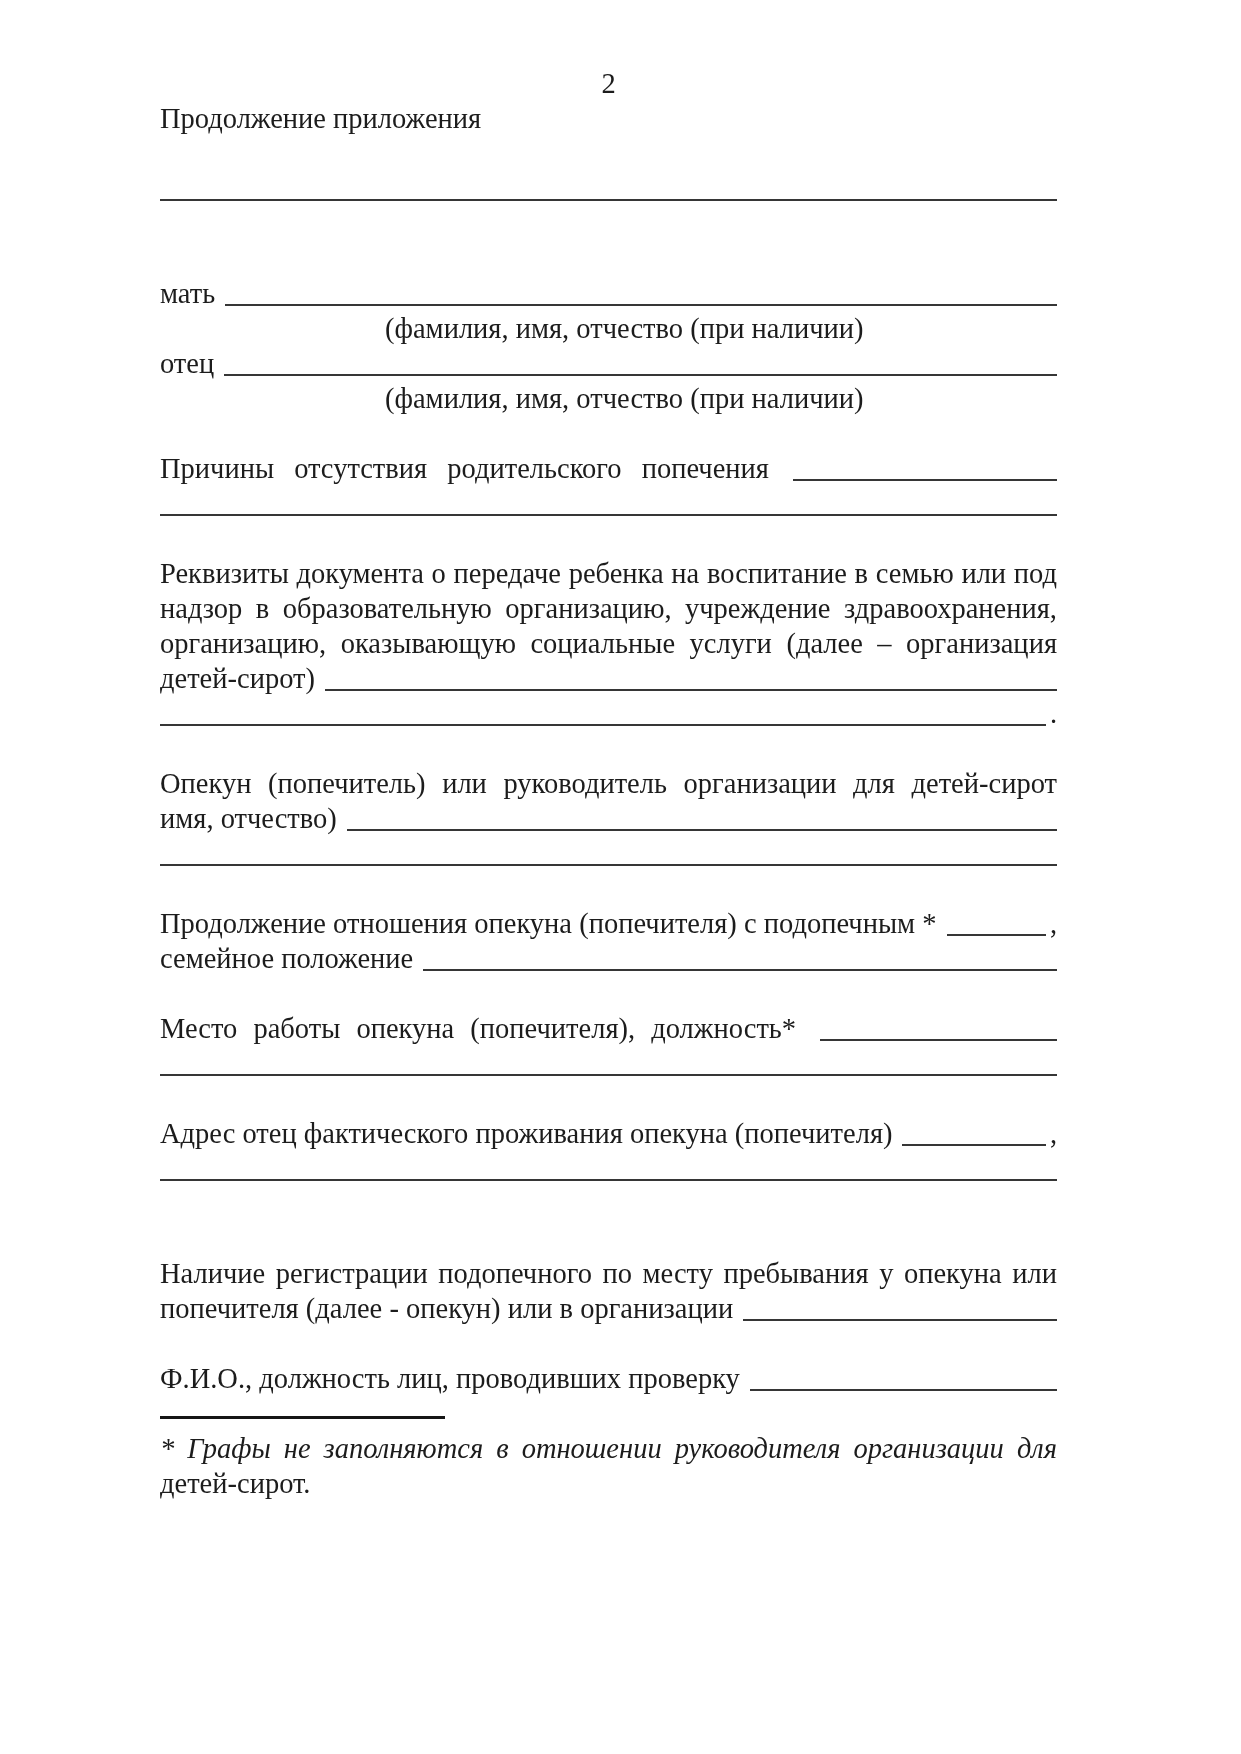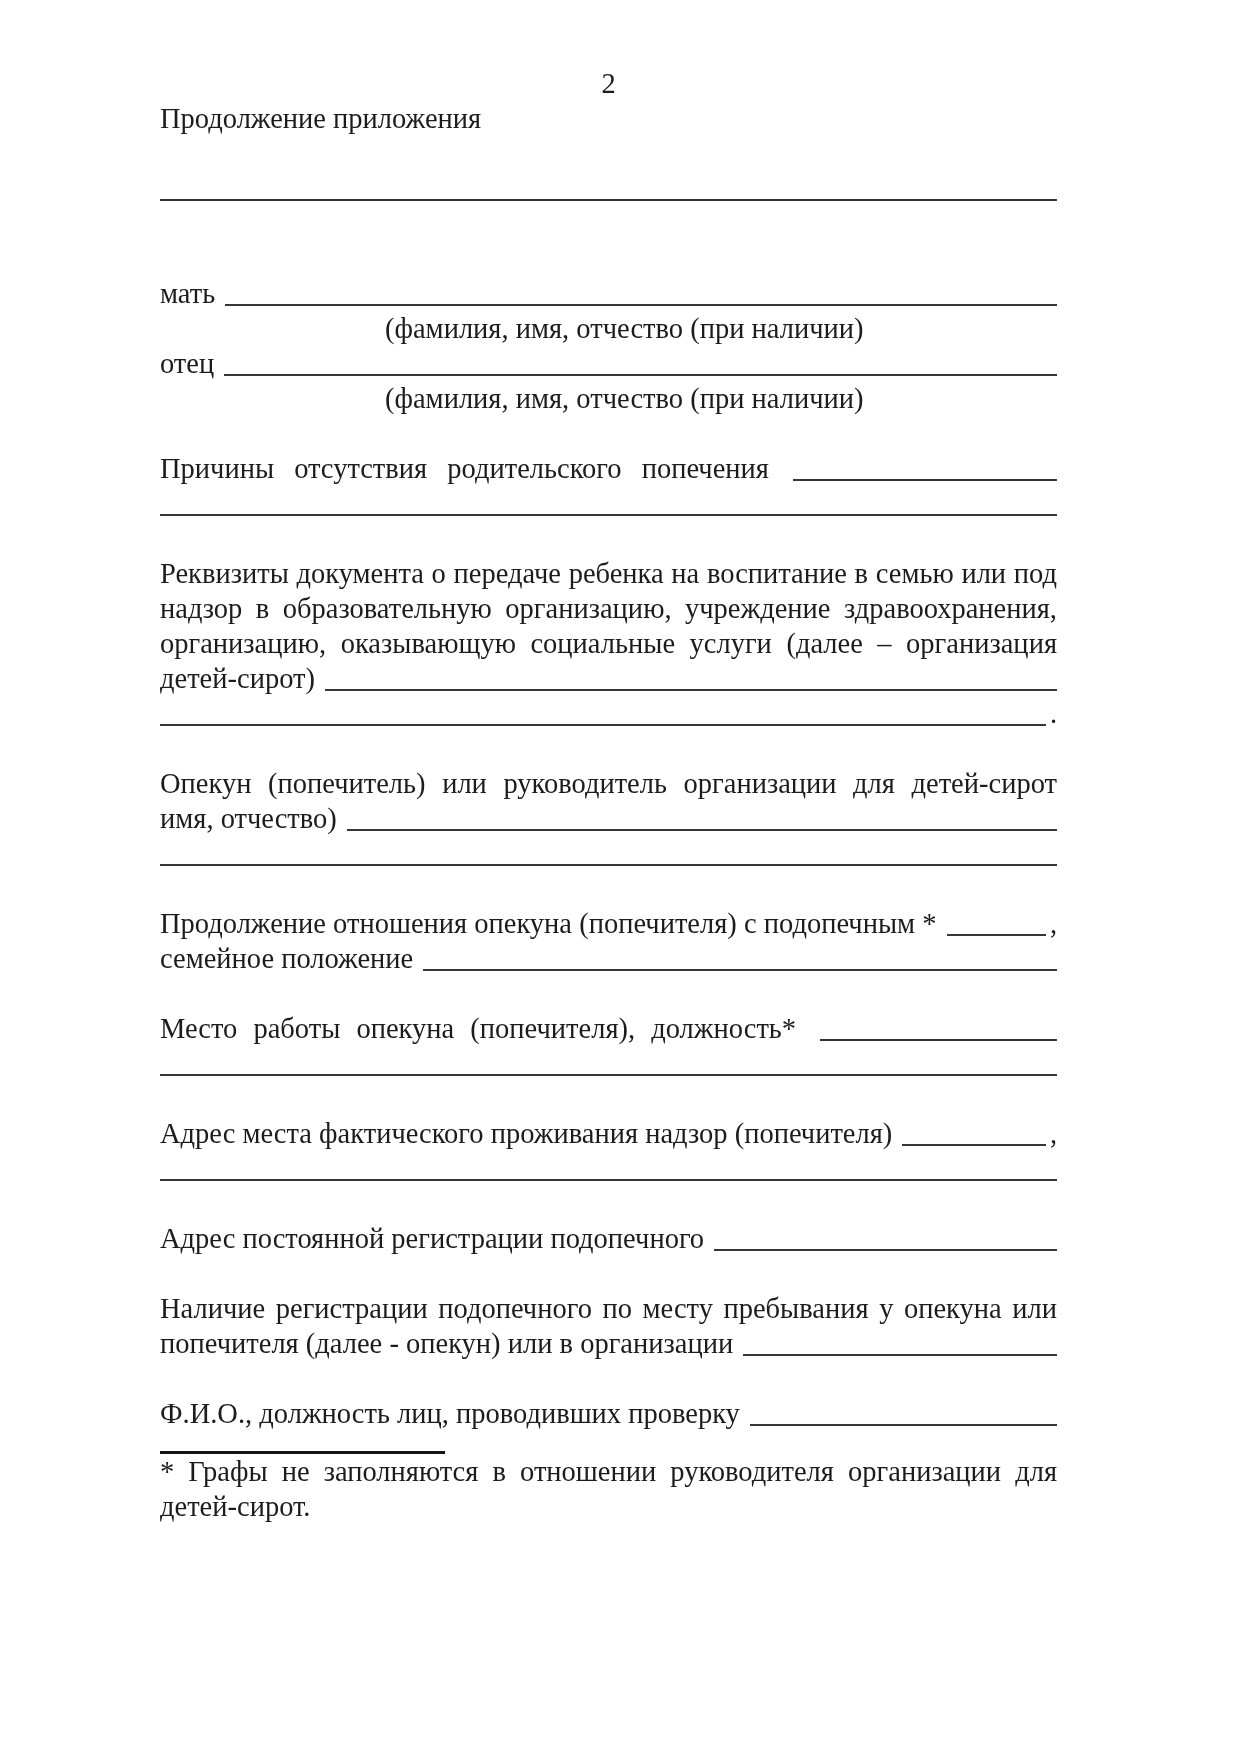--- a/index.html
+++ b/index.html
@@ -23,21 +23,21 @@
   .jline {
     height:35px; line-height:35px; overflow:hidden;
     text-align:justify; text-align-last:justify; text-justify:inter-word;
   }
   .center { text-align:center; }
   .right  { text-align:left; }
   .caption { padding-left:225px; height:35px; line-height:35px; white-space:pre; overflow:hidden; }
   .ws-wide   { word-spacing:13px; }
   .ws-medium { word-spacing:9px; }
   .separator { width:285px; height:0; border-top:3px solid #161616; margin-top:20px; }
-  .fn1 { margin-top:0; }
+  .fn1 { margin-top:12px;font-style:italic; }
 </style>
 </head>
 <body>
 
 <div class="page">
 
   <div class="row center">
     <div style="width:100%">2</div>
   </div>
   <div class="row right">
@@ -119,34 +119,30 @@
     <span class="lbl ws-medium">Место работы опекуна (попечителя), должность*</span>
     <span class="fill" style="margin-left:24px"></span>
   </div>
   <div class="row">
     <span class="fill-full"></span>
   </div>
 
   <div class="sp"></div>
 
   <div class="row">
-    <span class="lbl">Адрес места фактического проживания надзор (попечителя)</span>
+    <span class="lbl">Адрес отец фактического проживания опекуна (попечителя)</span>
     <span class="fill"></span>
     <span class="tail">,</span>
   </div>
   <div class="row">
     <span class="fill-full"></span>
   </div>
 
   <div class="sp"></div>
 
-  <div class="row">
-    <span class="lbl">Адрес постоянной регистрации подопечного</span>
-    <span class="fill"></span>
-  </div>
 
   <div class="sp"></div>
 
   <div class="jline">Наличие регистрации подопечного по месту пребывания у опекуна или</div>
   <div class="row">
     <span class="lbl">попечителя (далее - опекун) или в организации</span>
     <span class="fill"></span>
   </div>
 
   <div class="sp"></div>

